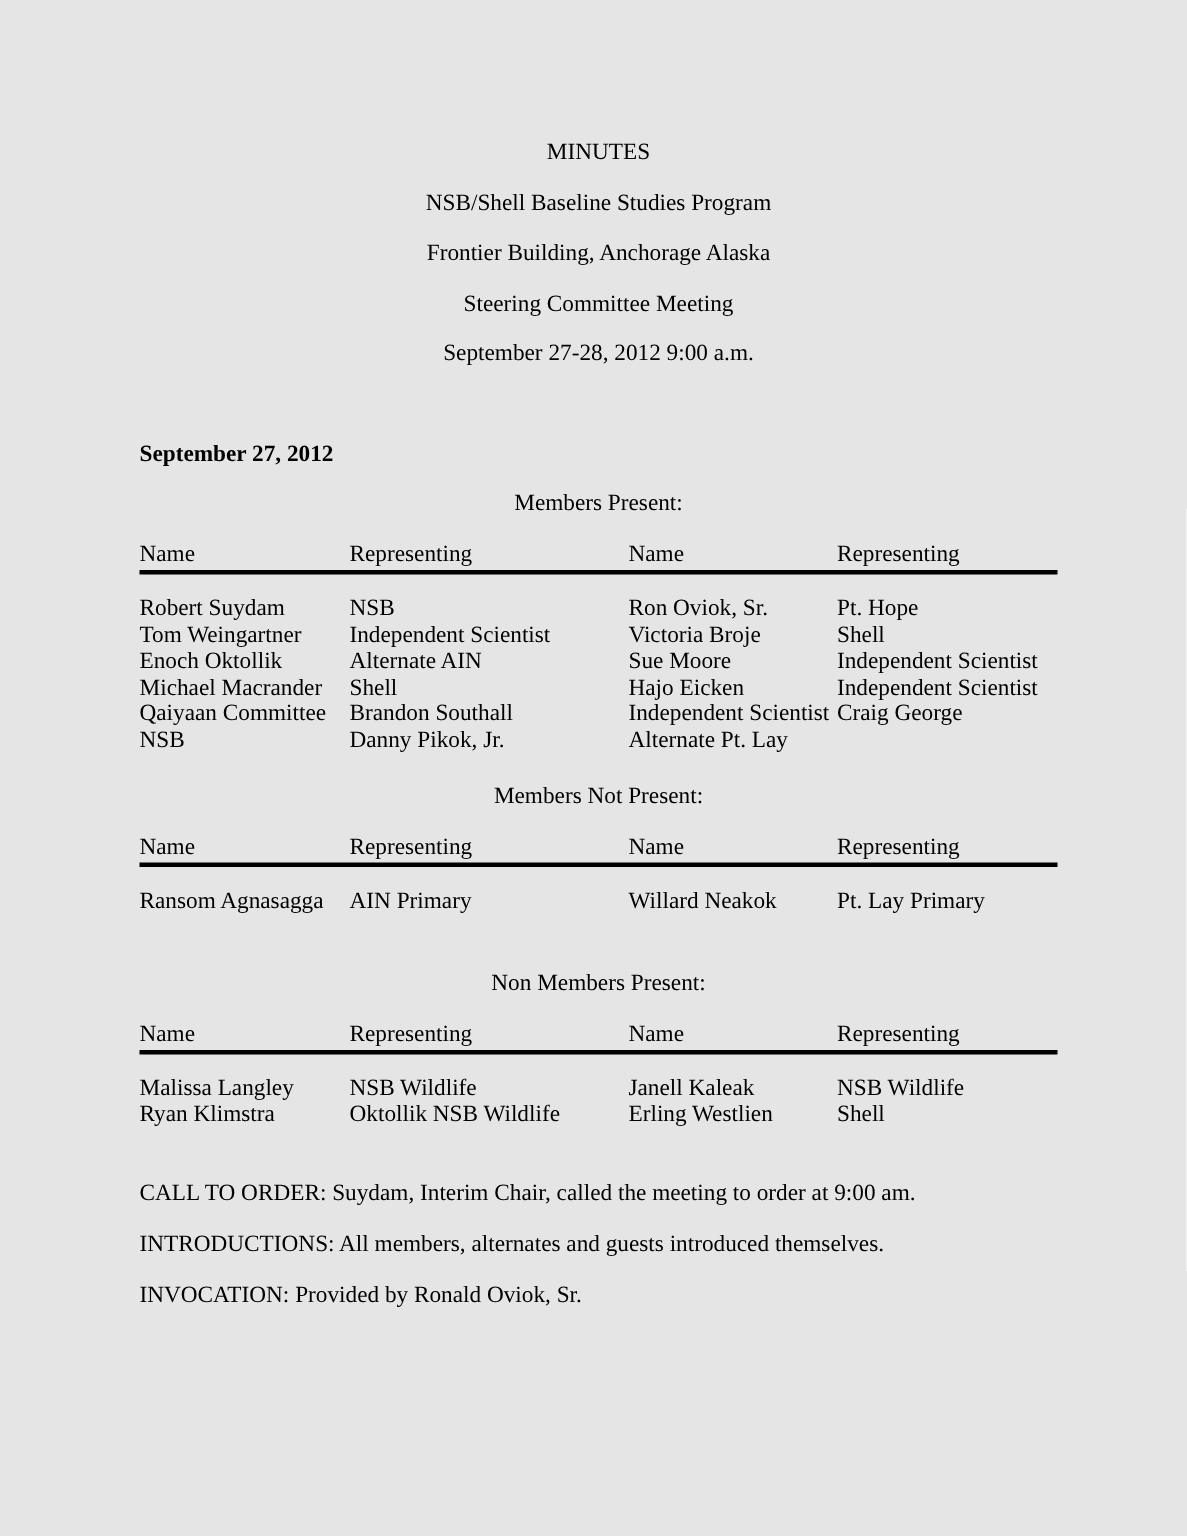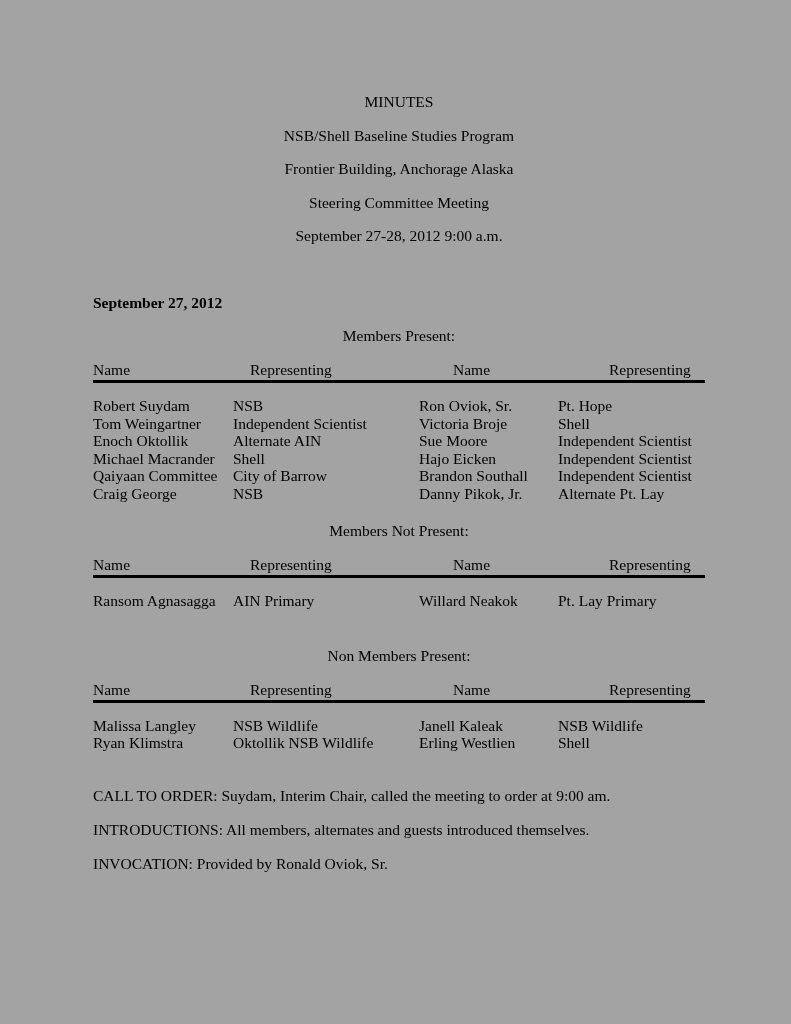--- a/index.html
+++ b/index.html
@@ -5,21 +5,21 @@
   html, body {
     margin: 0;
     padding: 0;
     background: #ffffff;
   }
   .page {
     position: relative;
     width: 791px;
     height: 1024px;
     margin: 0 auto;
-    background: #a3a3a3;
+    background: #e5e5e5;
     color: #000000;
     font-family: "Liberation Serif", "DejaVu Serif", serif;
     font-size: 15.5px;
     box-sizing: border-box;
     padding: 93px 86px 0 93px;
     overflow: hidden;
   }
   .title-block {
     text-align: center;
   }
@@ -43,21 +43,20 @@
   .tbl {
     width: 612px;
     margin-top: 16px;
   }
   .tbl-header {
     display: grid;
     grid-template-columns: 140px 186px 139px 147px;
     line-height: 18px;
     padding-bottom: 1px;
     border-bottom: 3px solid #000000;
-    gap: 17px;
   }
   .tbl-body {
     display: grid;
     grid-template-columns: 140px 186px 139px 147px;
     padding-top: 14px;
     line-height: 17.5px;
   }
   .td, .th {
     white-space: nowrap;
     overflow: visible;
@@ -105,21 +104,20 @@
           <div class="td">Shell</div>
           <div class="td">Enoch Oktollik</div>
           <div class="td">Alternate AIN</div>
           <div class="td">Sue Moore</div>
           <div class="td">Independent Scientist</div>
           <div class="td">Michael Macrander</div>
           <div class="td">Shell</div>
           <div class="td">Hajo Eicken</div>
           <div class="td">Independent Scientist</div>
           <div class="td">Qaiyaan Committee</div>
-          <div class="td">City of Barrow</div>
           <div class="td">Brandon Southall</div>
           <div class="td">Independent Scientist</div>
           <div class="td">Craig George</div>
           <div class="td">NSB</div>
           <div class="td">Danny Pikok, Jr.</div>
           <div class="td">Alternate Pt. Lay</div>
         </div>
     </div>
   </section>
 

